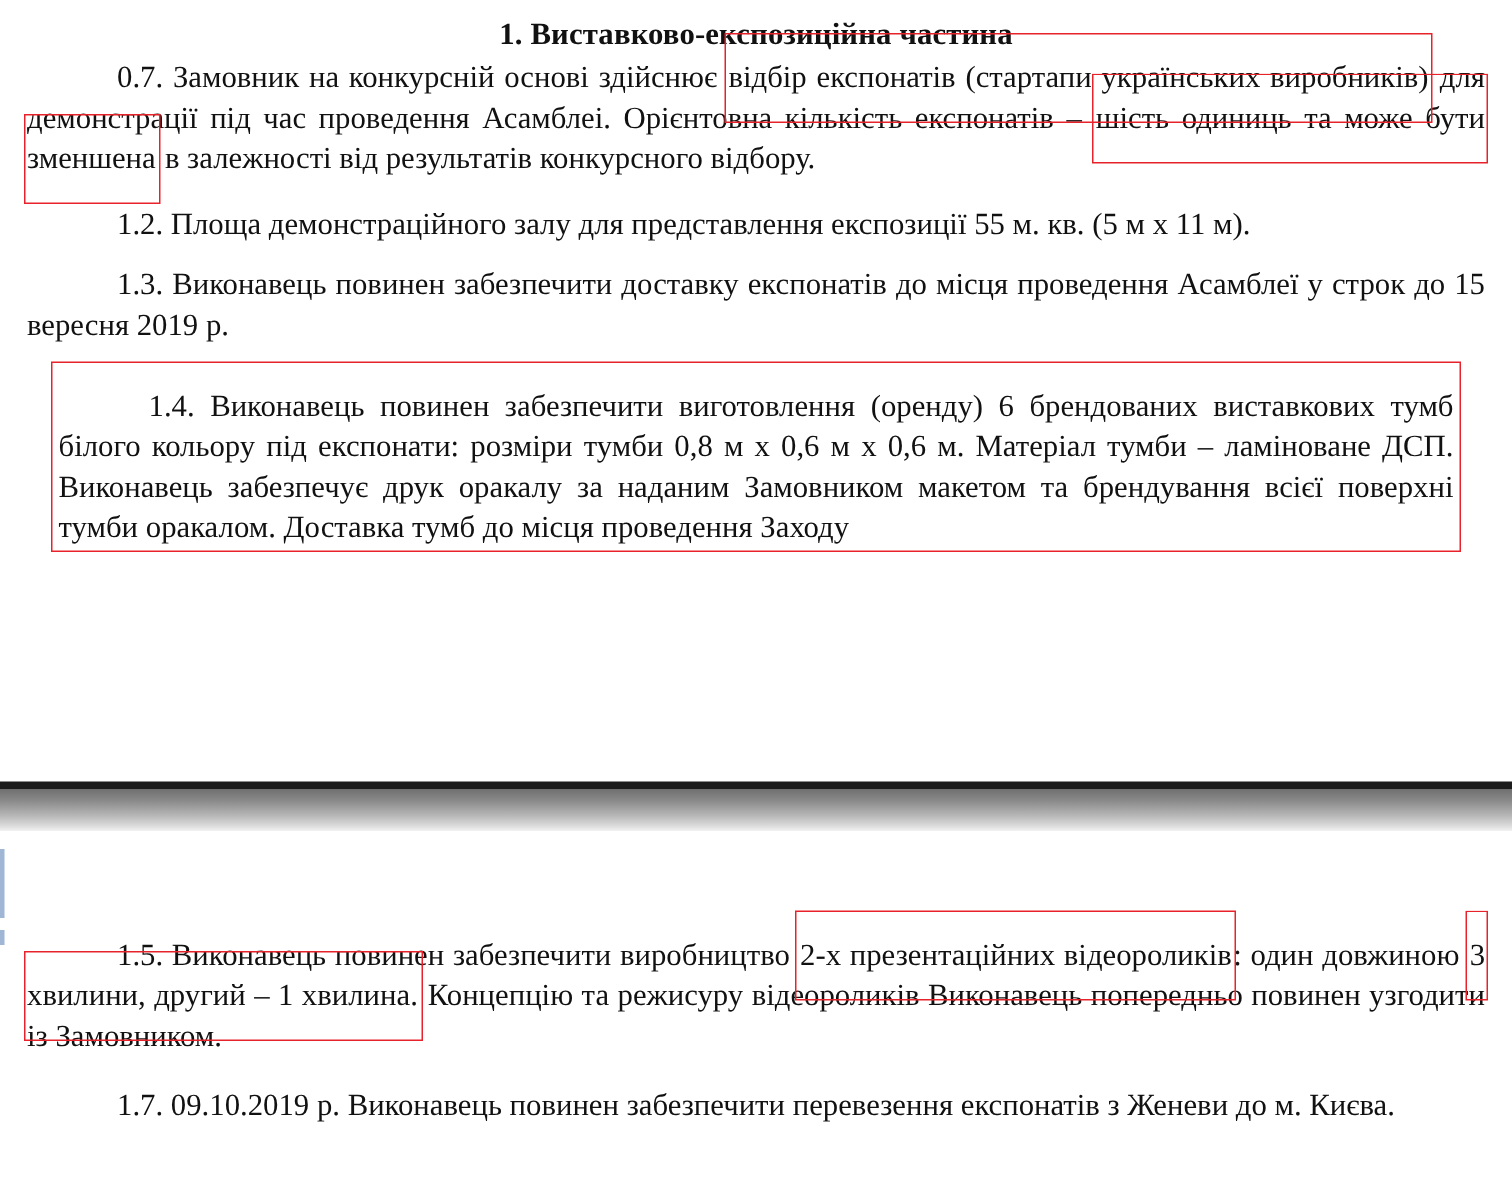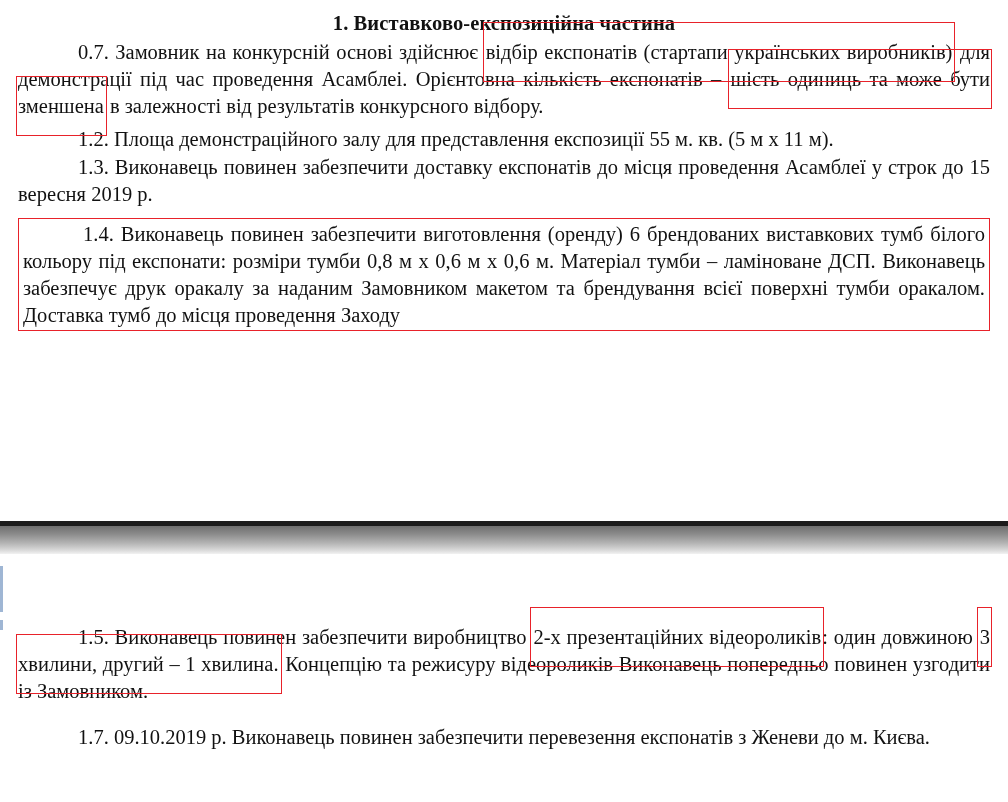--- a/index.html
+++ b/index.html
@@ -46,22 +46,22 @@
   .hl {
     outline: 1.6px solid #e8222a;
     outline-offset: 1px;
     padding: 17px 1px;
     background: transparent;
     margin-top: 17px;
   }
   
   .boxed {
     border: 1.7px solid #e8222a;
-    padding: 2px 4px 2px 4px;
-    margin: 0;
+    padding: 16px 4px 2px 4px;
+    margin: 16px;
   }
   .boxed p.para {
     text-indent: 60px;
   }
   .para-wrap {
     position: relative;
   }
   
   .band {
     position: absolute;
@@ -95,23 +95,23 @@
 <div class="page">
 
   <div class="section" style="top: 12px;">
 
     <div class="doc-title">1. Виставково-експозиційна частина</div>
 
     <div class="para-wrap" style="margin-top: 3px;">
       <p class="para"><span>0.7. Замовник на конкурсній основі здійснює </span><span class="hl">відбір експонатів (стартапи українських виробників)</span><span> для демонстрації під час проведення Асамблеі. Орієнтовна кількість експонатів – </span><span class="hl">шість одиниць та може бути зменшена</span><span> в залежності від результатів конкурсного відбору.</span></p>
     </div>
 
-    <p class="para" style="margin-top: 6px;">1.2. Площа демонстраційного залу для представлення експозиції 55 м. кв. (5 м х 11 м).</p>
+    <p class="para" style="margin-top: 17px;">1.2. Площа демонстраційного залу для представлення експозиції 55 м. кв. (5 м х 11 м).</p>
 
-    <p class="para" style="margin-top: 2px;">1.3. Виконавець повинен забезпечити доставку експонатів до місця проведення Асамблеї у строк до 15 вересня 2019 р.</p>
+    <p class="para" style="margin-top: 14px;">1.3. Виконавець повинен забезпечити доставку експонатів до місця проведення Асамблеї у строк до 15 вересня 2019 р.</p>
 
     <div class="boxed" style="margin-top: 10px;">
       <p class="para">1.4. Виконавець повинен забезпечити виготовлення (оренду) 6 брендованих виставкових тумб білого кольору під експонати: розміри тумби 0,8 м х 0,6 м х 0,6 м. Матеріал тумби – ламіноване ДСП. Виконавець забезпечує друк оракалу за наданим Замовником макетом та брендування всієї поверхні тумби оракалом. Доставка тумб до місця проведення Заходу</p>
     </div>
   </div>
 
   <div class="band" style="top: 521px;">
     <div class="line-black"></div>
     <div class="grad"></div>
     <div class="thin-white"></div>

